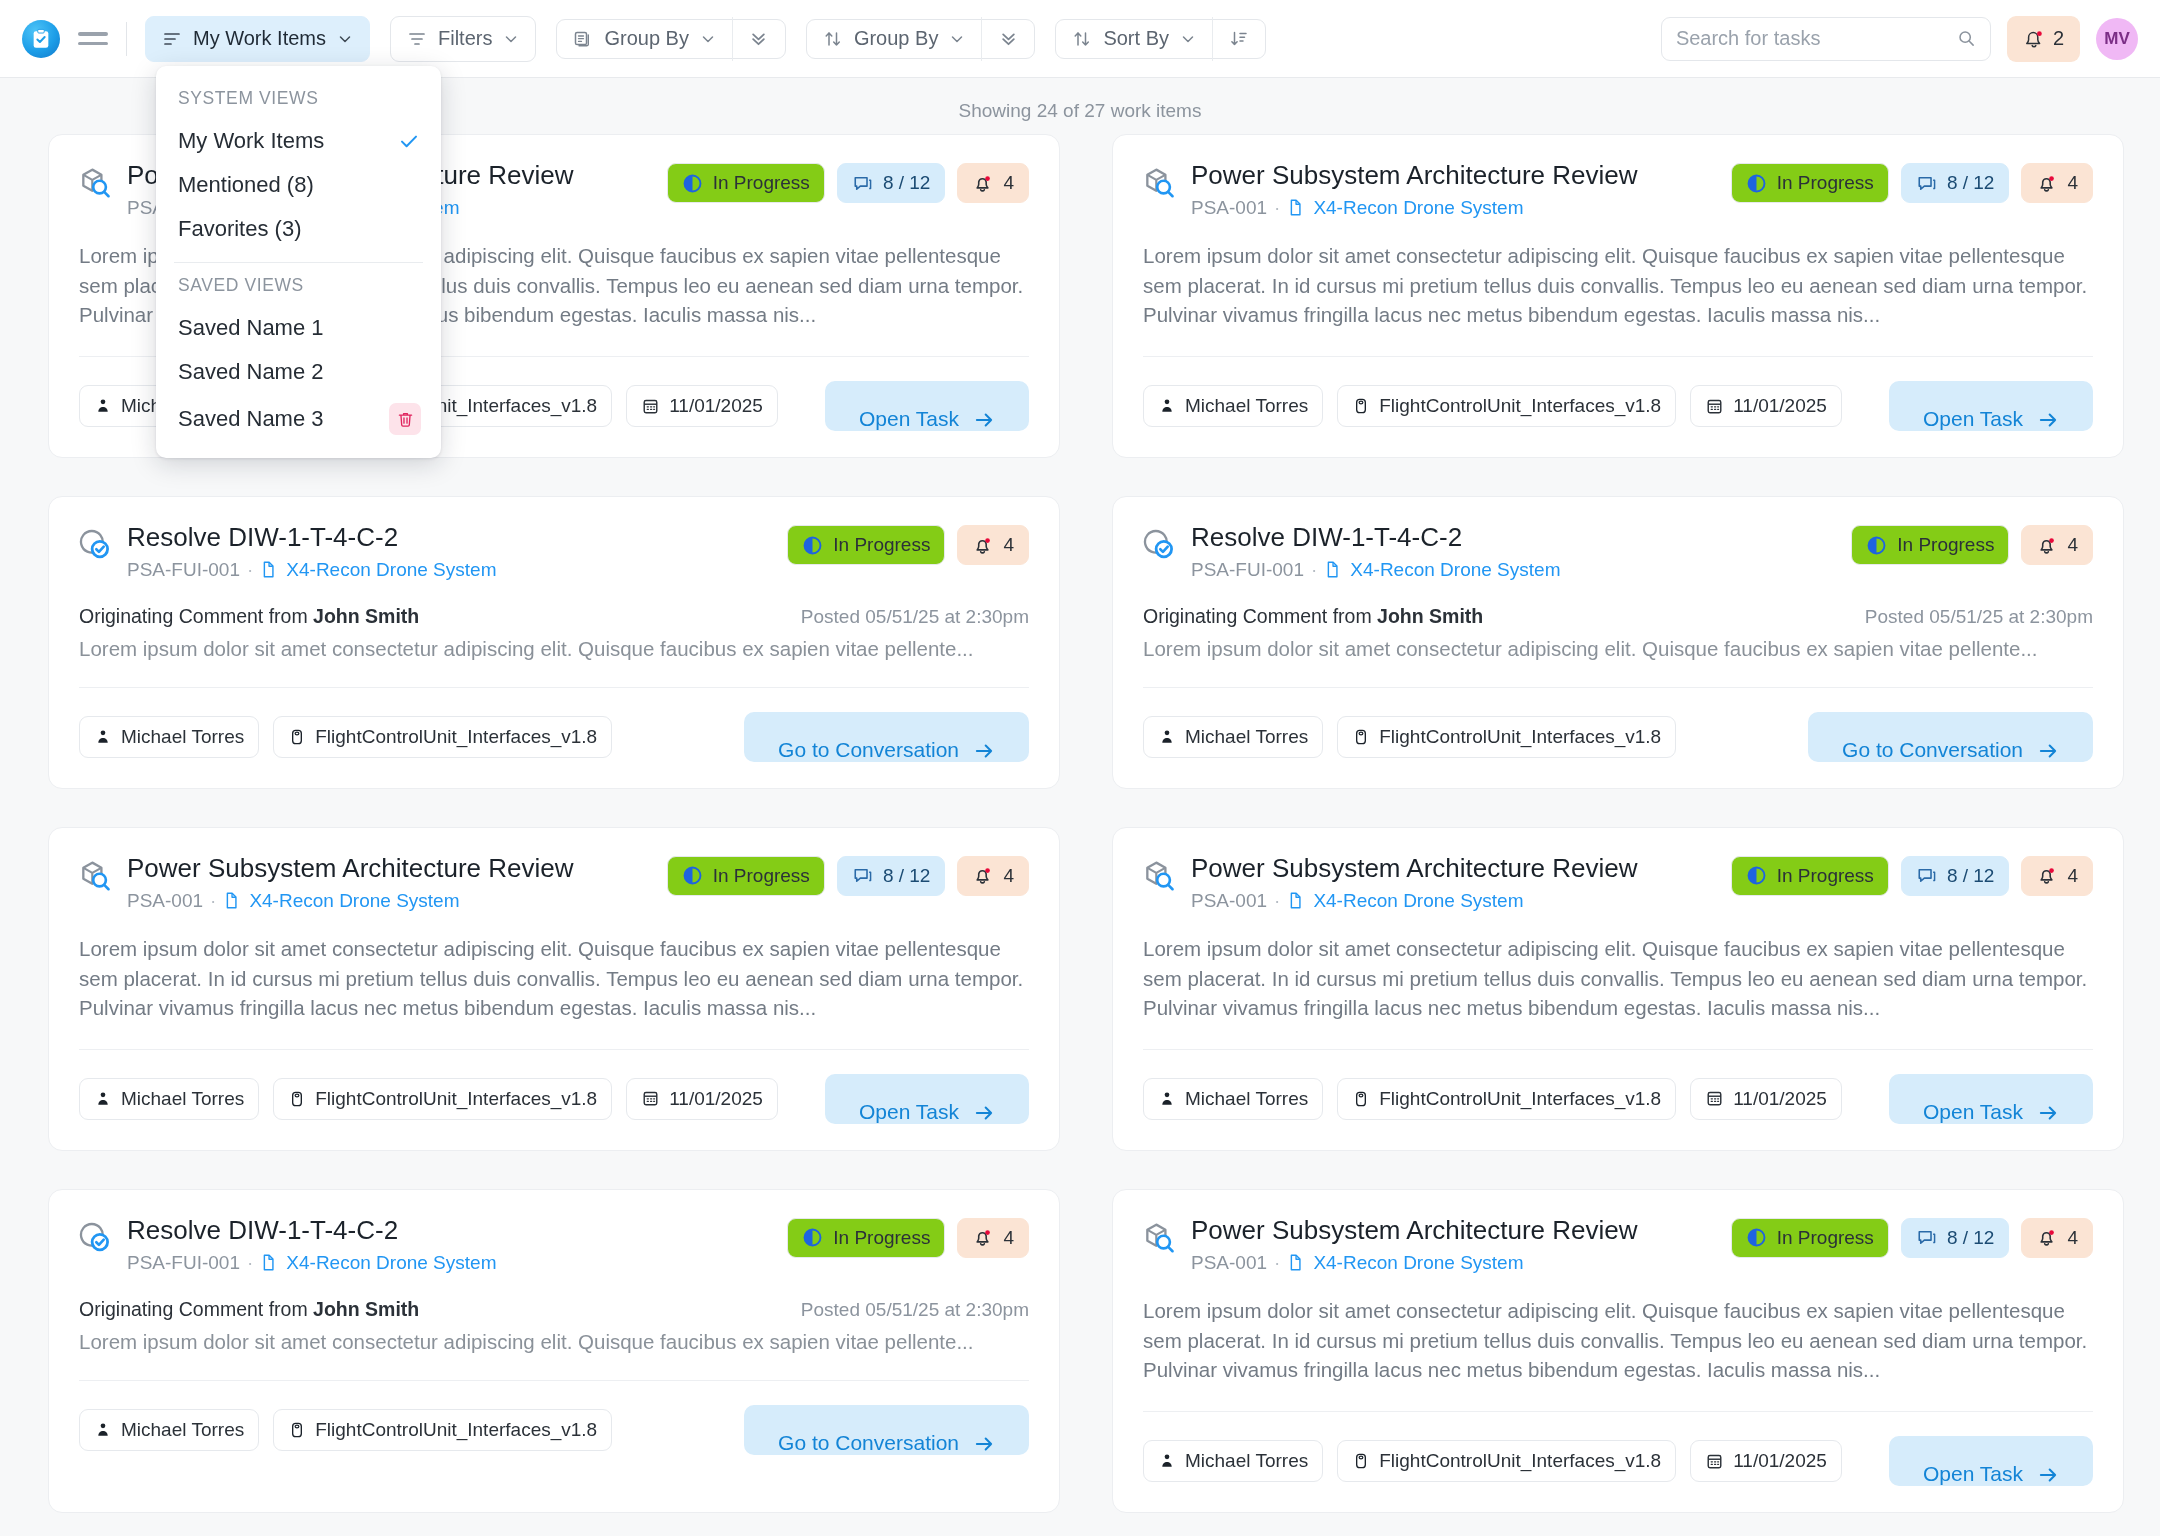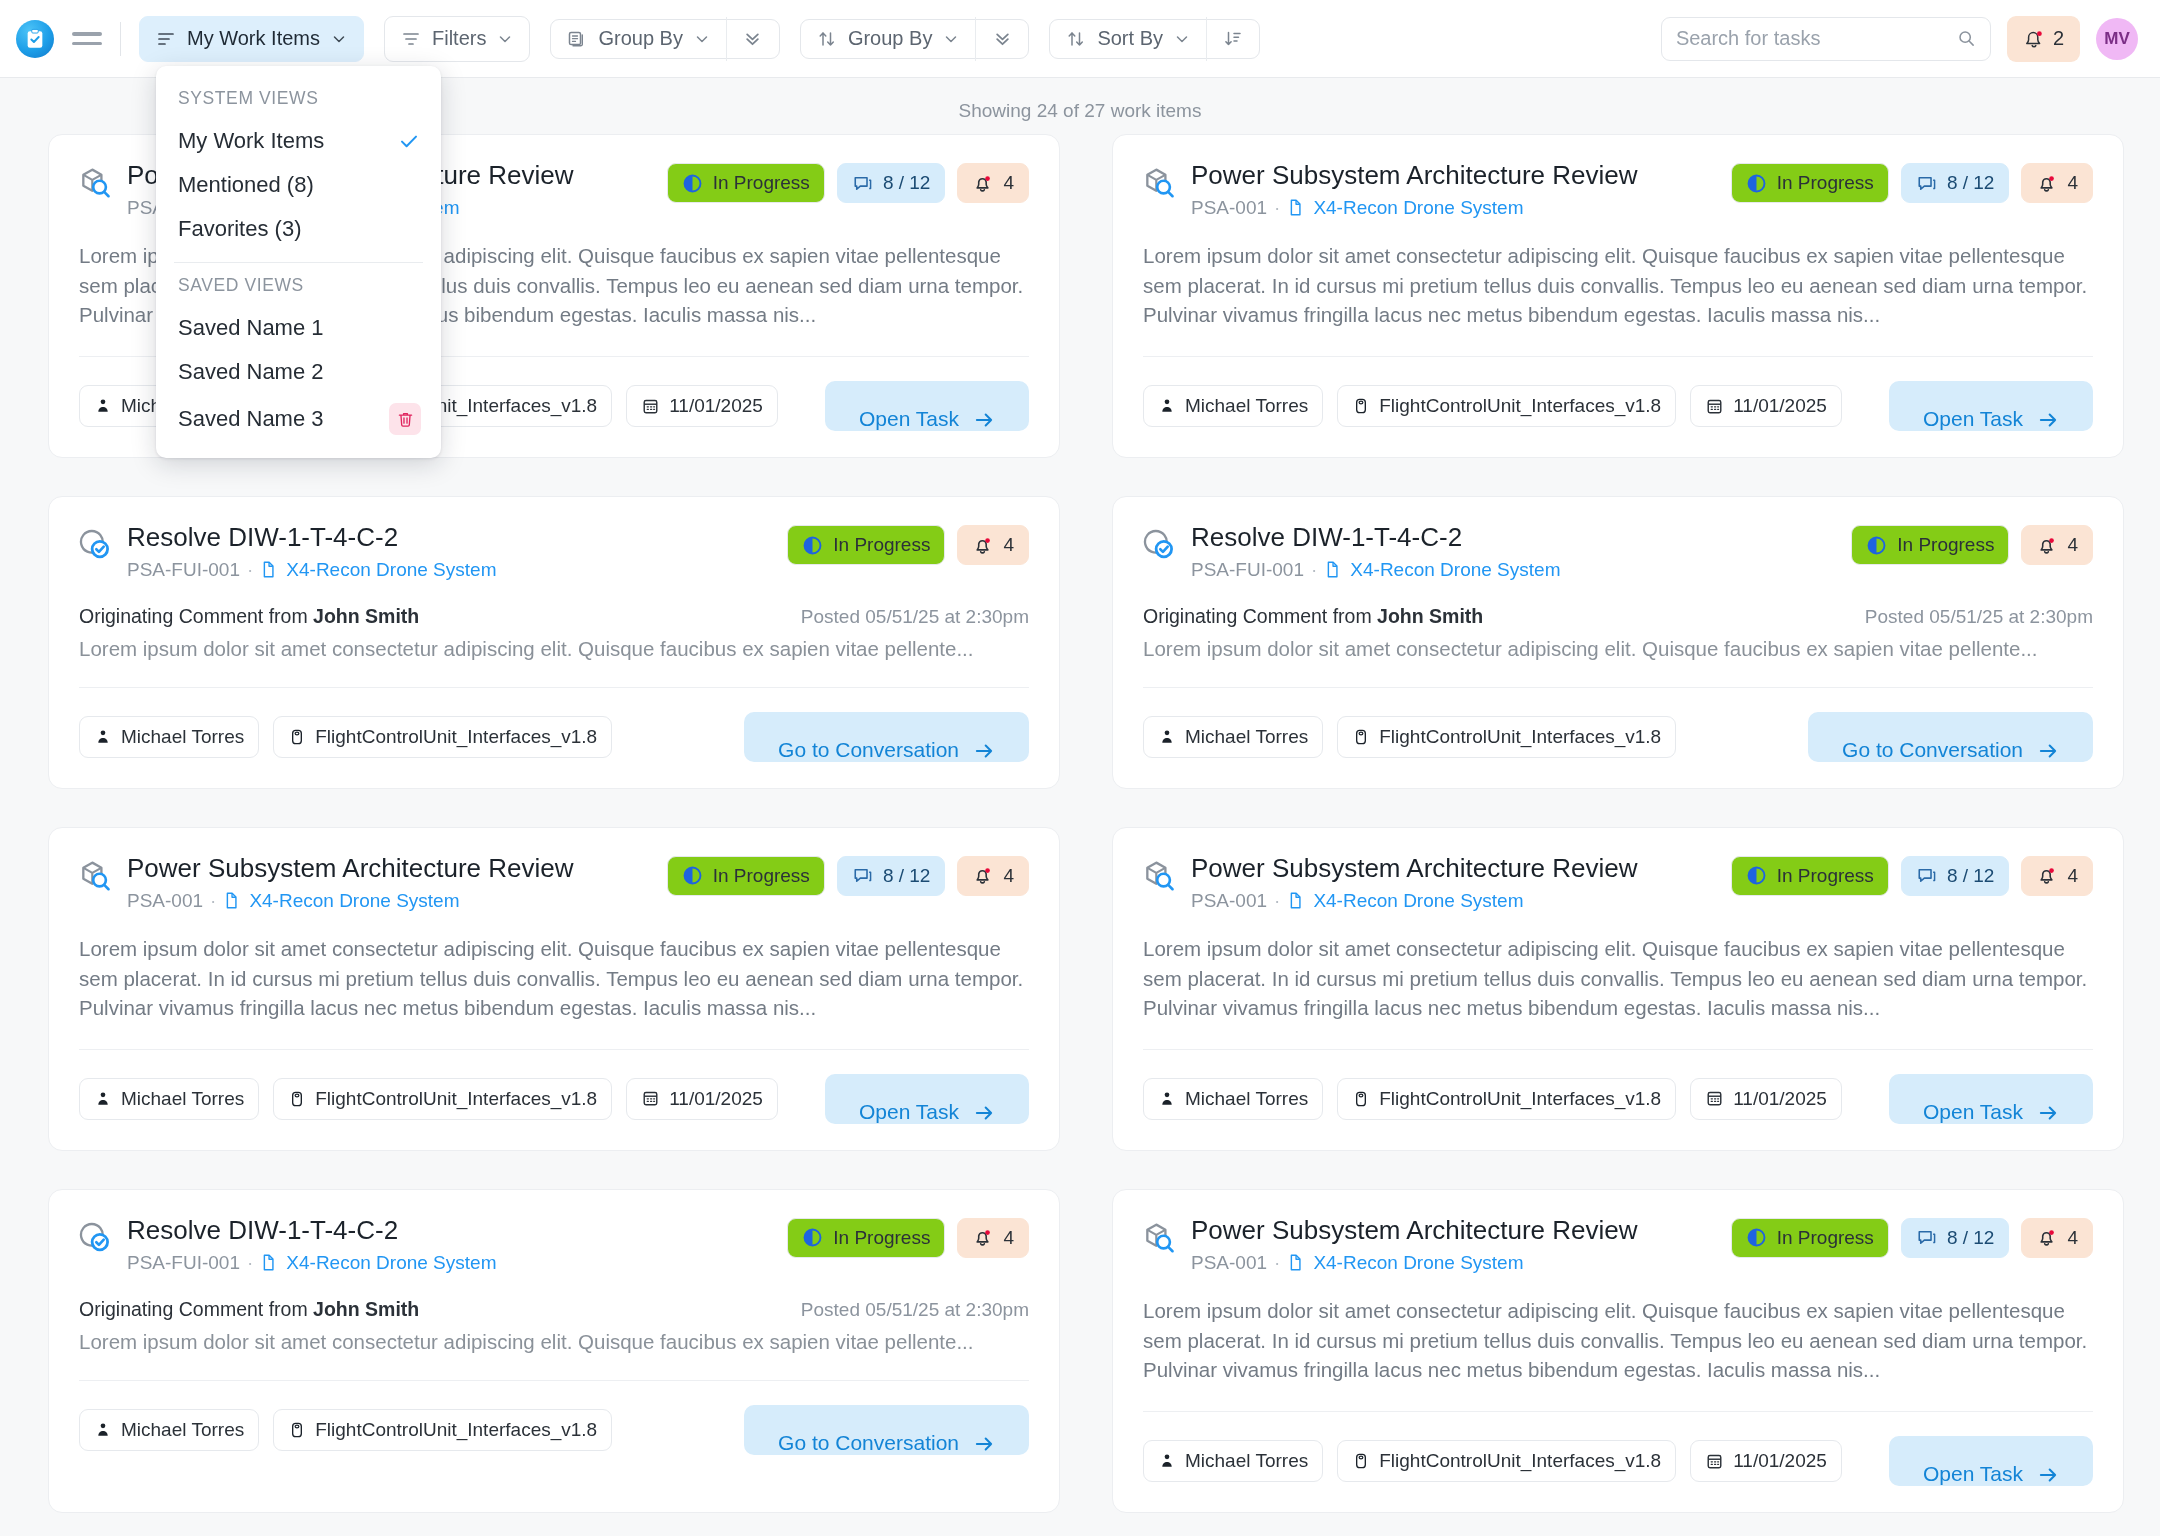--- a/index.html
+++ b/index.html
@@ -11,21 +11,21 @@
   }
 
   
   .topbar {
     position: relative;
     height: 78px;
     background: #ffffff;
     border-bottom: 1px solid #e8eaed;
     display: flex;
     align-items: center;
-    padding: 0 22px 0 16px;
+    padding: 0 22px 0 22px;
     gap: 0;
   }
   .logo {
     width: 38px; height: 38px; border-radius: 50%;
     background: radial-gradient(circle at 35% 28%, #4cc3f7 0%, #1d9ee8 55%, #1177c9 100%);
     display: flex; align-items: center; justify-content: center;
     flex: 0 0 auto;
     margin-right: 18px;
   }
   .logo svg { display:block; }

